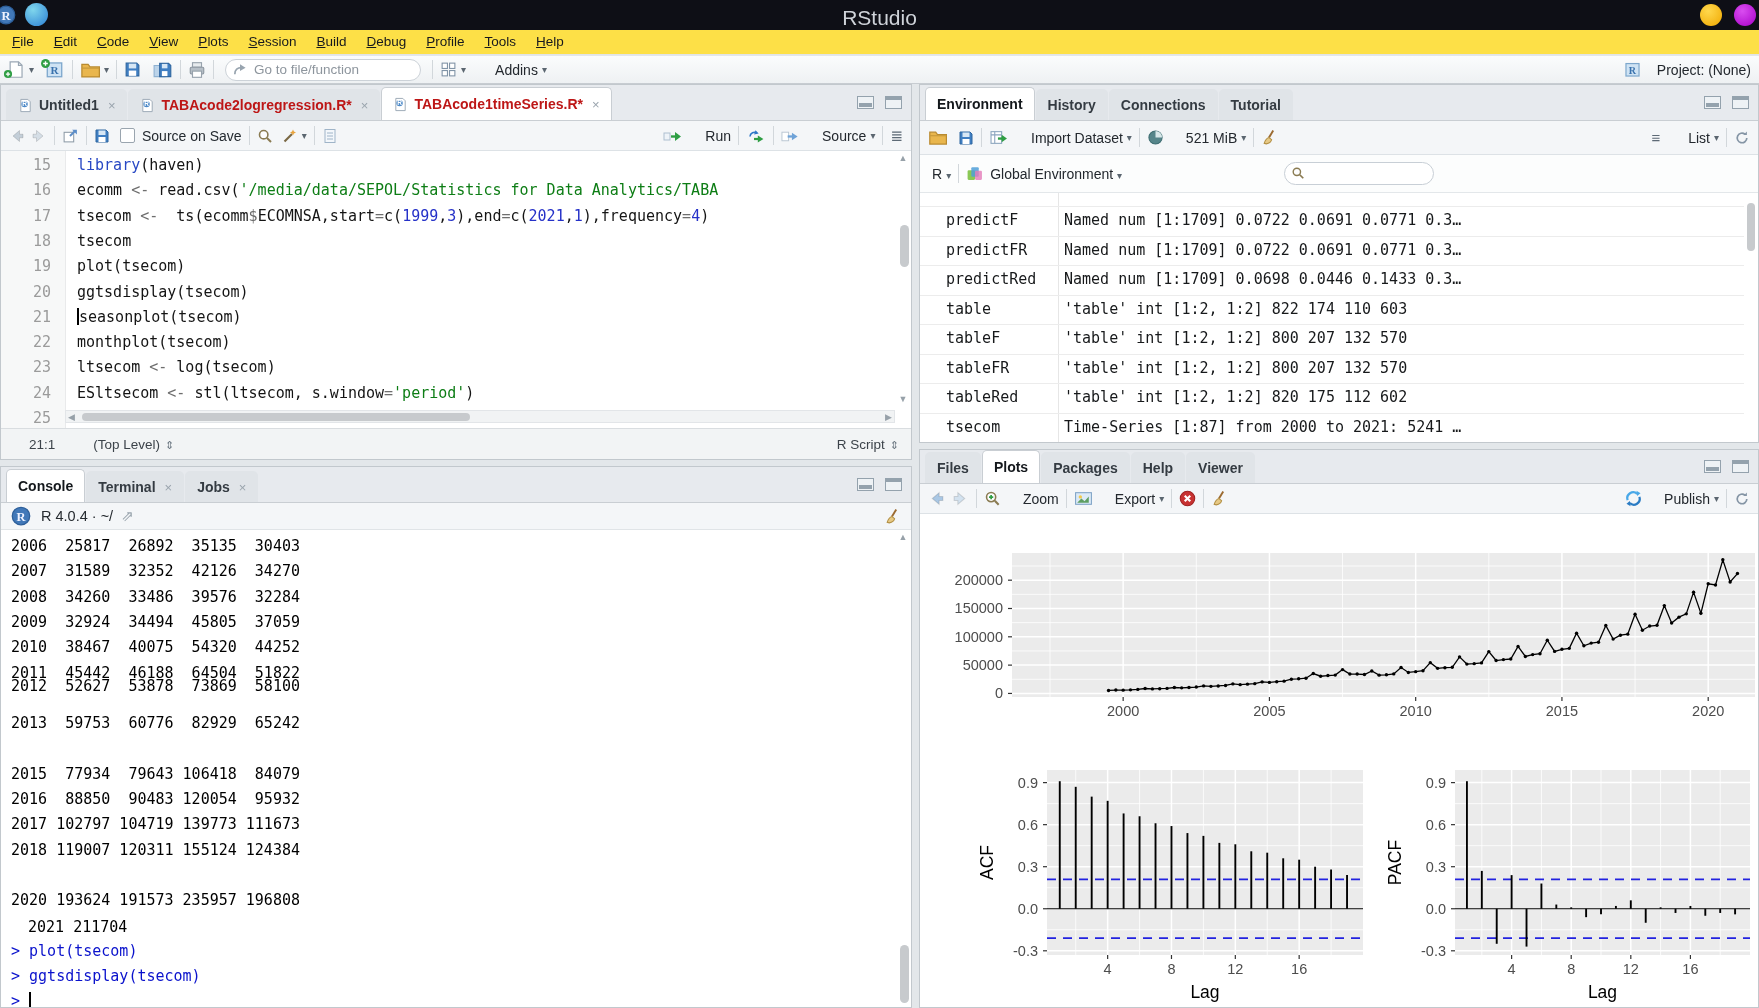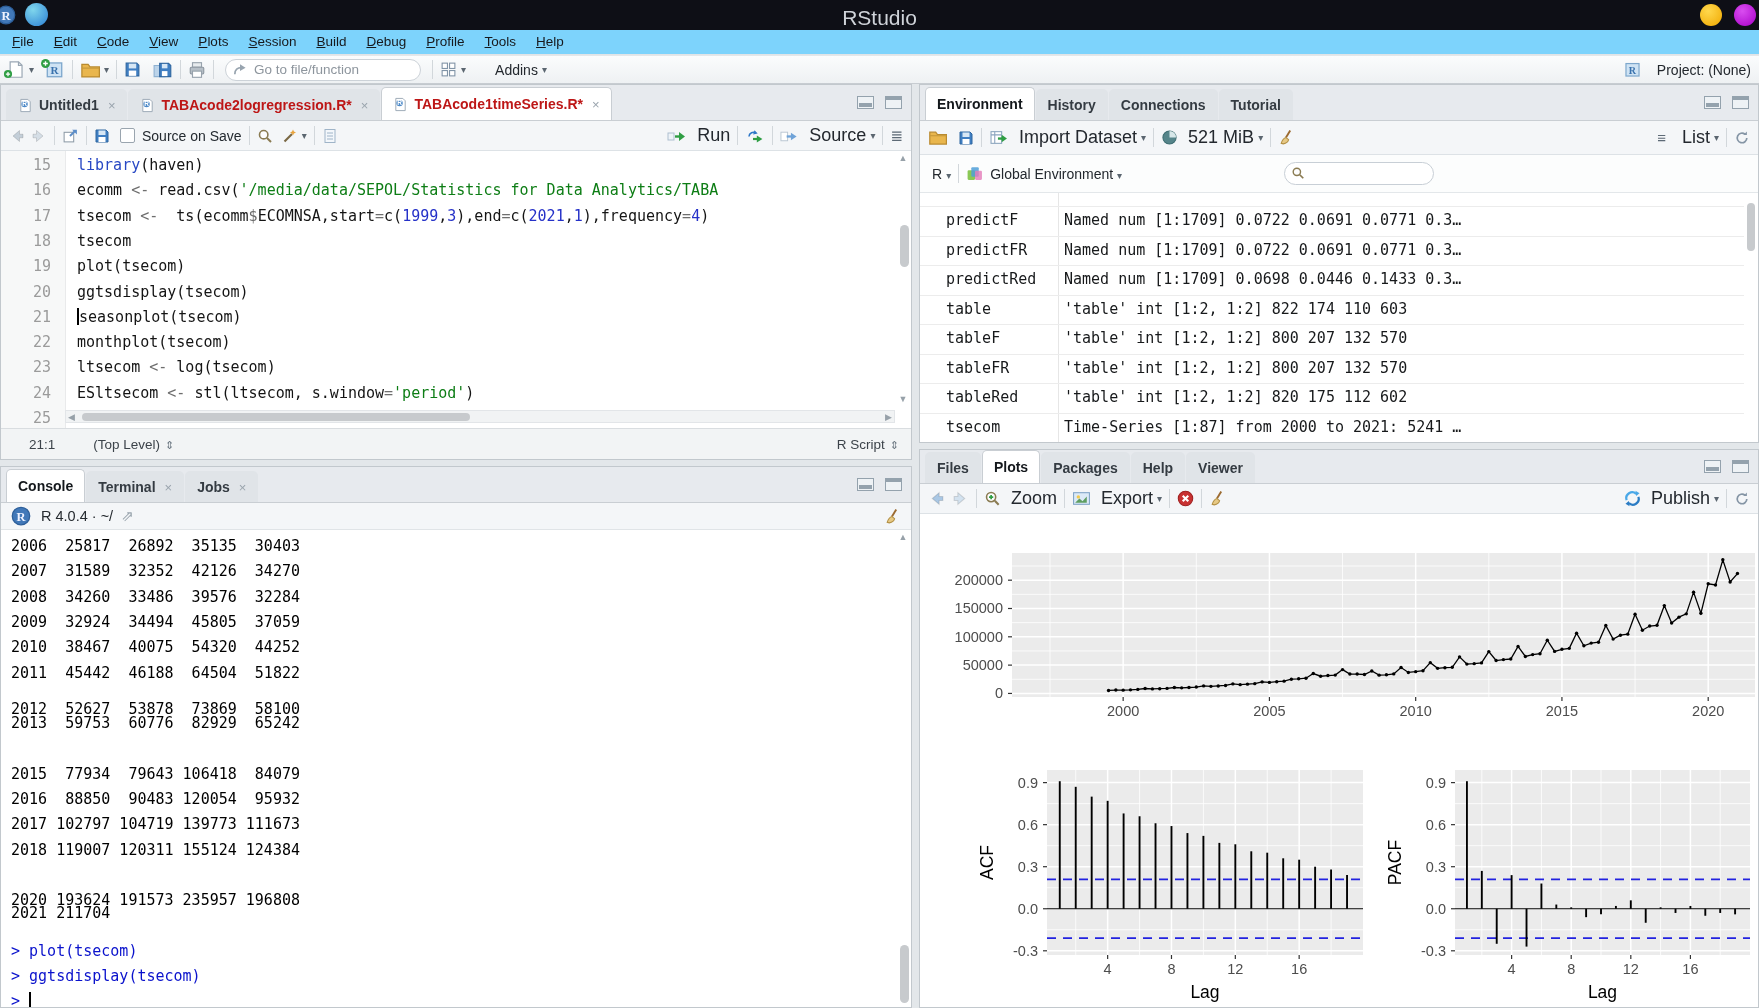--- a/index.html
+++ b/index.html
@@ -7,21 +7,21 @@
        font-family:"Liberation Sans",sans-serif;-webkit-font-smoothing:antialiased}
   .abs{position:absolute}
   .circle{border-radius:50%}
   svg{display:block}
   .icn{display:inline-block;vertical-align:middle}
   .sep{width:1px;height:19px;background:#d2d7db;margin:0 7px;flex:0 0 auto}
   .chev{font-size:10px;color:#5b6670;margin-left:4px}
   
   #titlebar{left:0;top:0;width:1759px;height:30px;background:#0e0f16;color:#d4d7dc}
   #titlebar .title{position:absolute;left:0;right:0;top:6px;text-align:center;font-size:21px;color:#cfd3d9}
-  #menubar{left:0;top:30px;width:1759px;height:25px;background:#7dd3fc;border-bottom:1px solid #e1e4e7;display:flex;align-items:center;padding-left:2px;box-sizing:border-box}
+  #menubar{left:0;top:30px;width:1759px;height:25px;background:#fde047;border-bottom:1px solid #e1e4e7;display:flex;align-items:center;padding-left:2px;box-sizing:border-box}
   .menu-item{padding:0 10px;font-size:13.5px;color:#17191d;line-height:24px;cursor:default}
   #maintoolbar{left:0;top:56px;width:1759px;height:28px;background:linear-gradient(#fbfcfd,#eef1f3);border-bottom:1px solid #c7ccd1;display:flex;align-items:center;padding:0 6px;box-sizing:border-box}
   .tbgroup{display:flex;align-items:center;flex:0 0 auto}
   #goto-wrap{position:relative;width:196px;height:22px;margin:0 4px}
   #goto-wrap input{width:100%;height:100%;box-sizing:border-box;border:1px solid #ccd2d8;border-radius:11px;padding:0 8px 0 28px;font-size:13.5px;color:#333;background:#fff;outline:none}
   #goto-wrap input::placeholder{color:#8d959d}
   #goto-wrap .icn{position:absolute;left:7px;top:3px}
   .tblabel{font-size:14px;color:#23282e;margin-left:15px}
   
   .pane{position:absolute;background:#fff;border:1px solid #c2c8cd;box-sizing:border-box}
@@ -67,21 +67,21 @@
   .env-spacer{height:13px;border-bottom:1px solid #ececec}
   .env-row{position:relative;height:28.5px;border-bottom:1px solid #ececec}
   .env-name,.env-value{position:absolute;top:4px;font-family:"DejaVu Sans Mono",monospace;font-size:15px;color:#17191b;white-space:pre}
   .env-name{left:26px}
   .env-value{left:144px}
   #env-colsep{position:absolute;left:138px;top:108px;bottom:0;width:1px;background:#e6e6e6}
   
   #plots-pane{left:919px;top:449px;width:840px;height:559px}
   #plots-canvas{position:absolute;left:0;top:64px;right:0;bottom:0;background:#fff}
   #figure-svg{position:absolute;left:0;top:0;pointer-events:none;z-index:40}
-  .toollabel{font-size:18px;color:#23282e;margin-left:10px}
+  .toollabel{font-size:14px;color:#23282e;margin-left:22px}
   .cb{display:inline-block;width:13px;height:13px;border:1px solid #9aa5af;border-radius:2px;background:#fff;margin-right:7px}
   .txticon{color:#5d6a76;font-size:15px;line-height:15px}
 </style>
 </head>
 <body>
 
 <svg width="0" height="0" style="position:absolute">
   <defs>
     <symbol id="i-page" viewBox="0 0 16 16">
         <path d="M3.5 1.5h7l3 3v10h-10z" fill="#fff" stroke="#9aa7b4"></path>
@@ -472,28 +472,28 @@
             <use href="#i-broom"></use>
           </svg></span>
     </div>
     <div id="console-body">
         <div class="console-line out" style="top: 4px;">2006  25817  26892  35135  30403</div>
         <div class="console-line out" style="top: 29.3px;">2007  31589  32352  42126  34270</div>
         <div class="console-line out" style="top: 54.6px;">2008  34260  33486  39576  32284</div>
         <div class="console-line out" style="top: 79.9px;">2009  32924  34494  45805  37059</div>
         <div class="console-line out" style="top: 105.2px;">2010  38467  40075  54320  44252</div>
         <div class="console-line out" style="top: 130.5px;">2011  45442  46188  64504  51822</div>
-        <div class="console-line out" style="top: 167px;">2012  52627  53878  73869  58100</div>
+        <div class="console-line out" style="top: 144px;">2012  52627  53878  73869  58100</div>
         <div class="console-line out" style="top: 181.1px;">2013  59753  60776  82929  65242</div>
         <div class="console-line out" style="top: 231.7px;">2015  77934  79643 106418  84079</div>
         <div class="console-line out" style="top: 257px;">2016  88850  90483 120054  95932</div>
         <div class="console-line out" style="top: 282.3px;">2017 102797 104719 139773 111673</div>
         <div class="console-line out" style="top: 307.6px;">2018 119007 120311 155124 124384</div>
         <div class="console-line out" style="top: 358.2px;">2020 193624 191573 235957 196808</div>
-        <div class="console-line out" style="top: 371px;">2021 211704</div>
+        <div class="console-line out" style="top: 385px; margin-left: 17px;">2021 211704</div>
         <div class="console-line in" style="top: 408.8px;">&gt; plot(tsecom)</div>
         <div class="console-line in" style="top: 434.1px;">&gt; ggtsdisplay(tsecom)</div>
         <div class="console-line prompt" style="top: 459.4px;">&gt; <span class="console-caret"></span></div>
       </div>
     <span class="sb-arrow" style="right:3px;top:66px;width:10px">▲</span>
     <span class="sb-thumb" style="right:2px;top:478px;width:9px;height:58px"></span>
   </div>
 
   <div id="env-pane" class="pane">
     <div class="tabbar" id="env-tabs">

